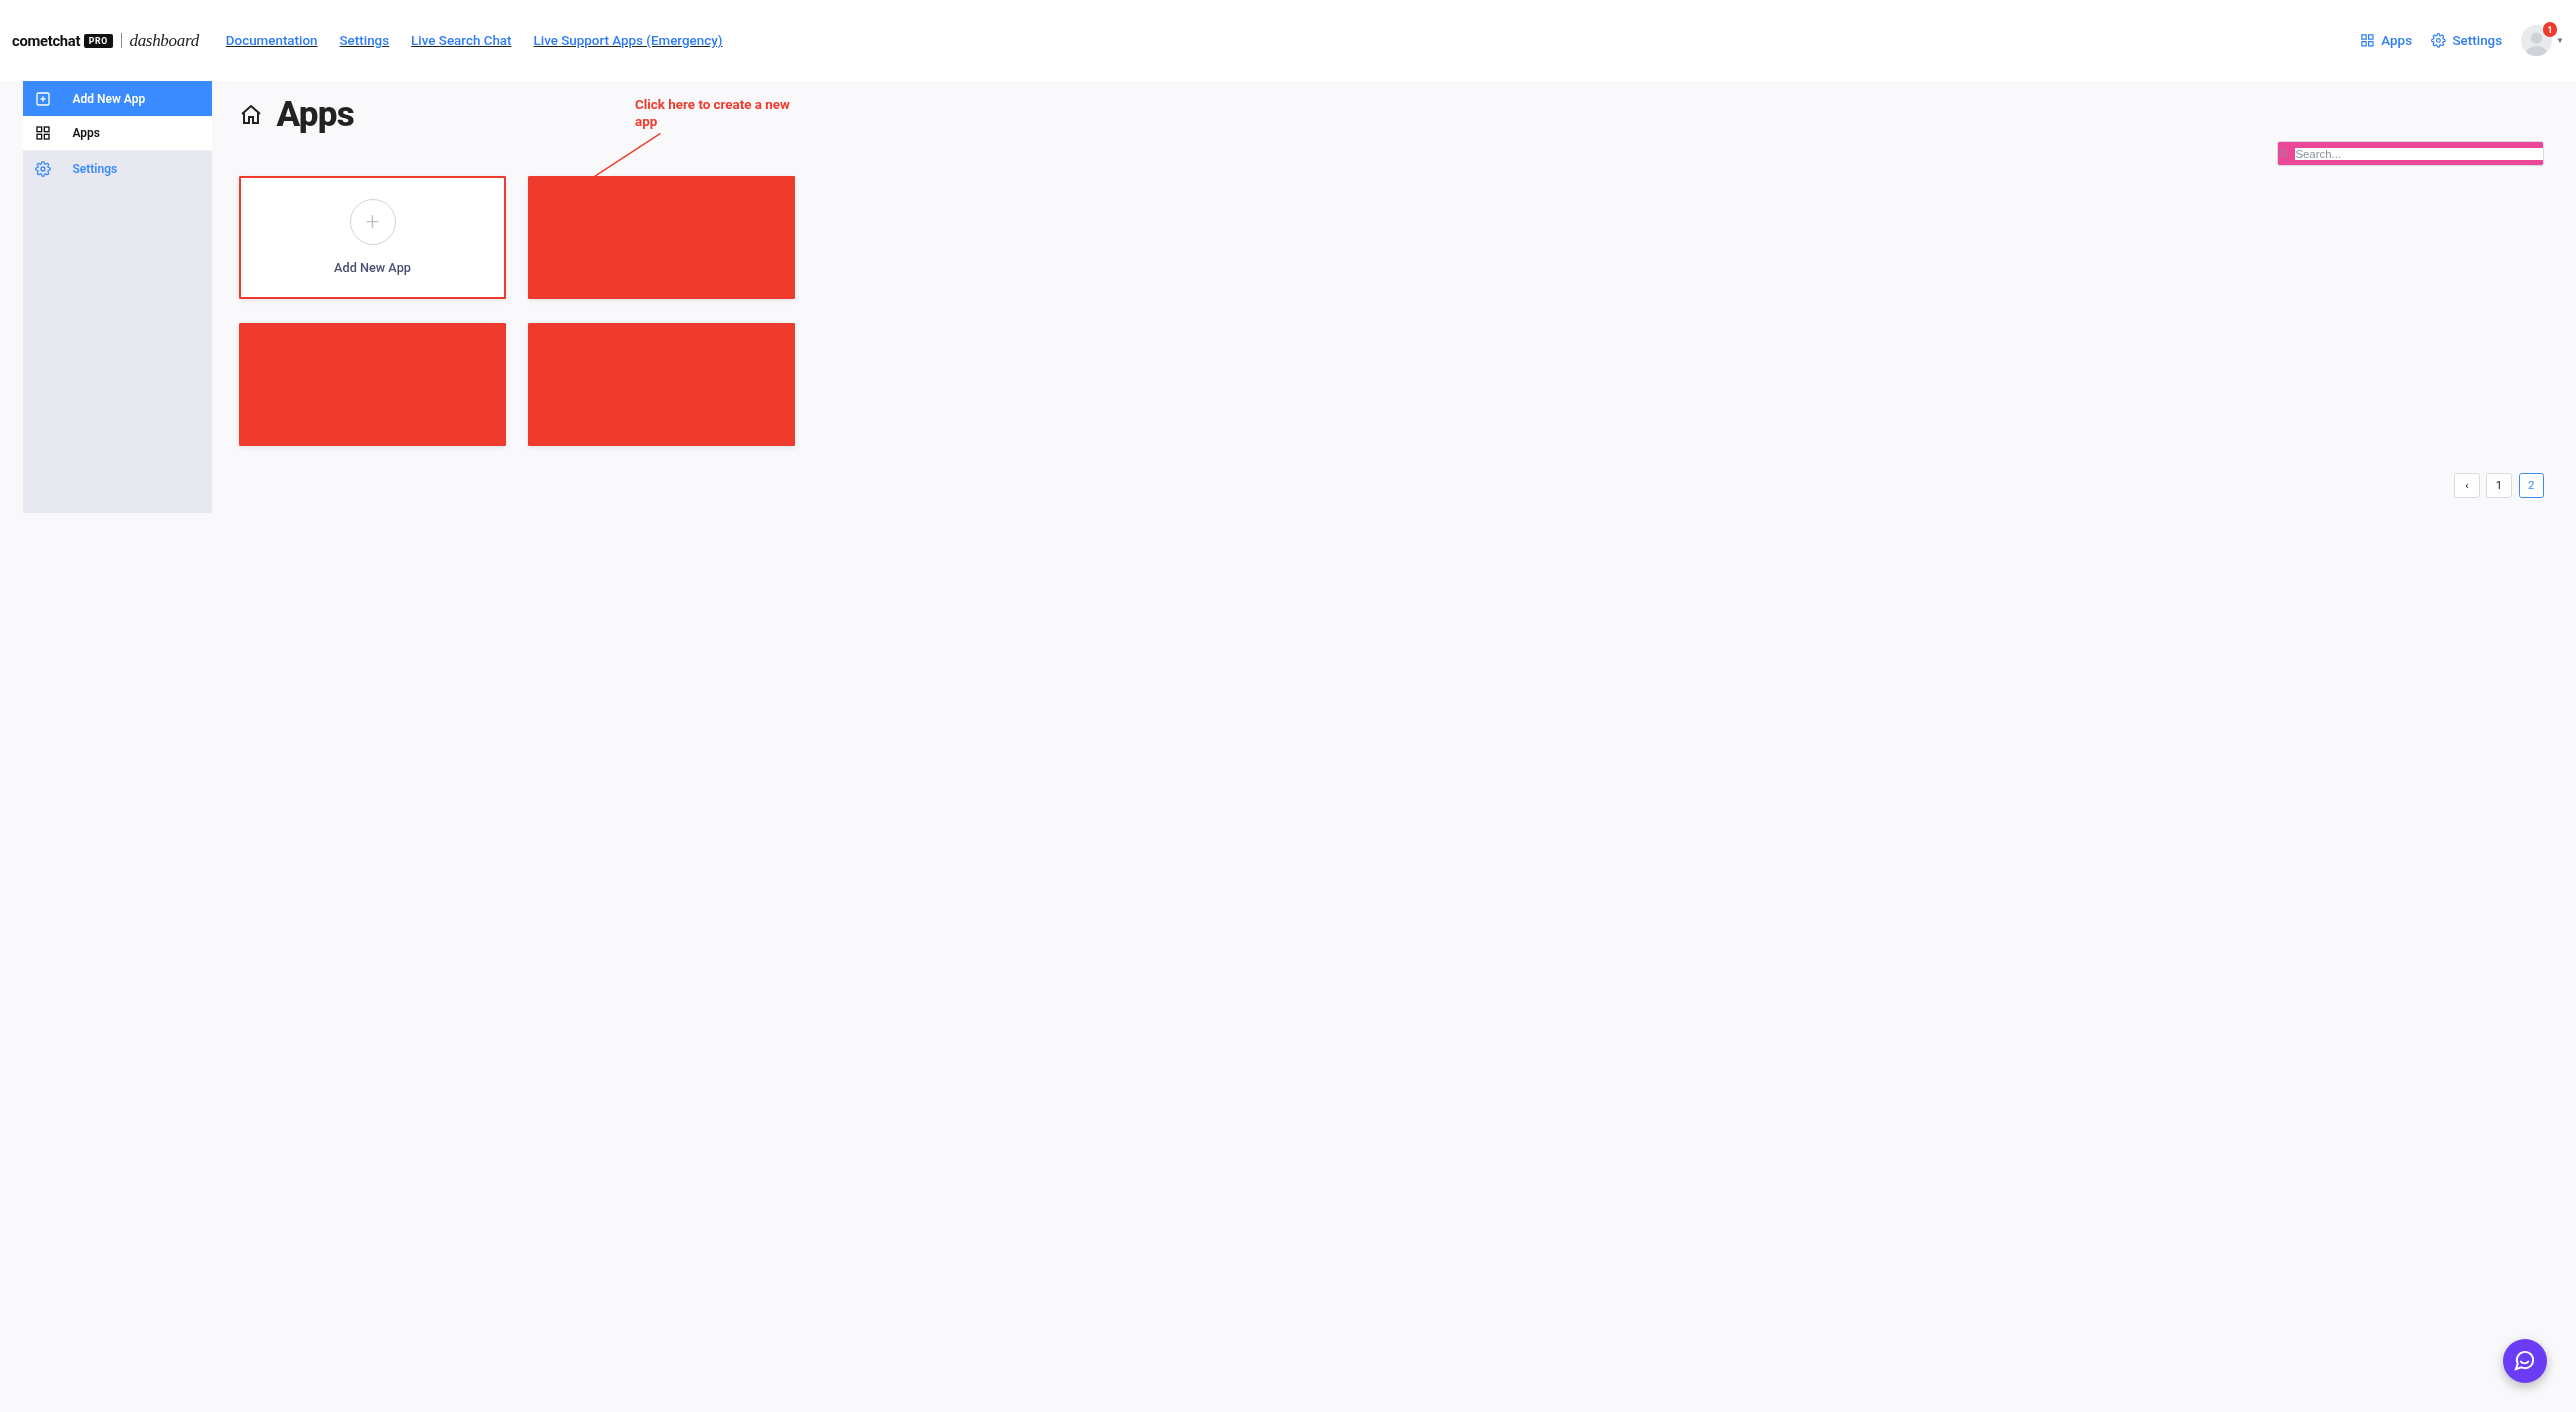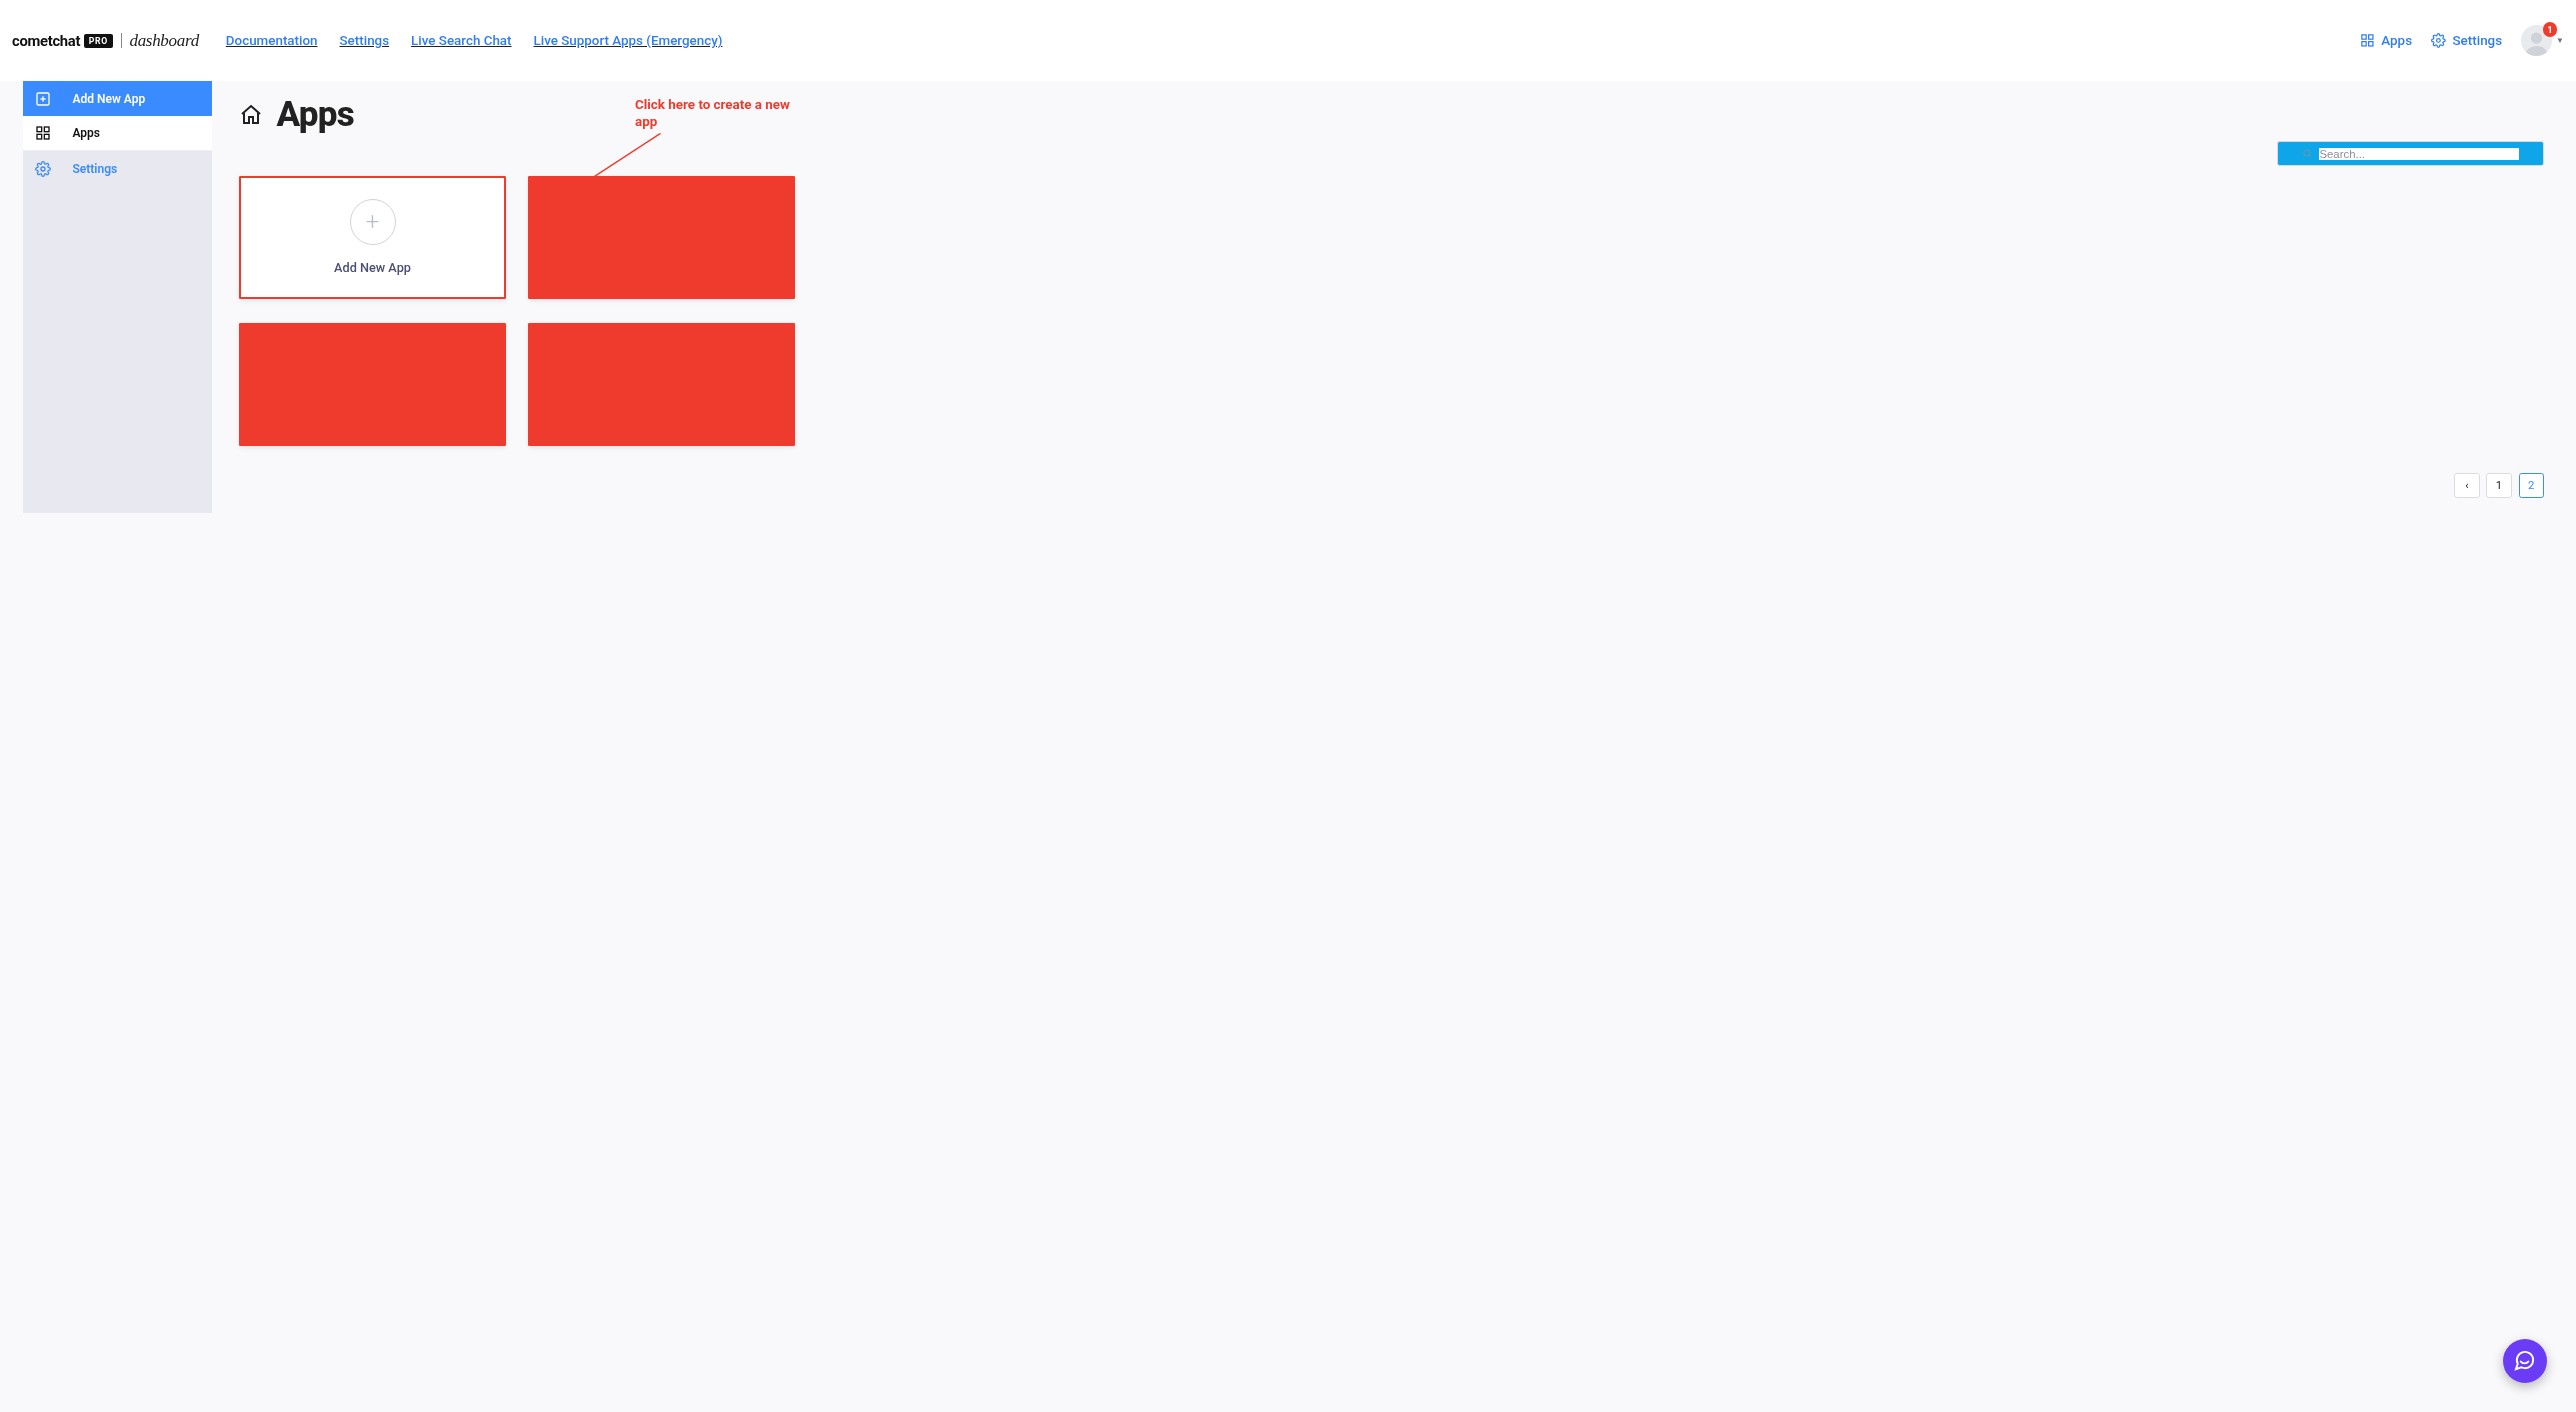--- a/index.html
+++ b/index.html
@@ -201,22 +201,22 @@
     margin-bottom: 9.4px;
     margin-right: 0;
   }
   .search-box {
     width: 267px;
     height: 25.5px;
     border: 0.7px solid #d9dbe0;
     border-radius: 2.7px;
     display: flex;
     align-items: center;
-    padding: 0 24px;
-    background: #0ea5e9;
+    padding: 0 0;
+    background: #ec4899;
     color: #8a8f98;
   }
   .search-box svg { width: 10.7px; height: 10.7px; margin-right: 6.7px; stroke: #8a8f98; }
   .search-box input {
     border: none;
     outline: none;
     font-size: 11.4px;
     flex: 1;
     color: #222;
   }

